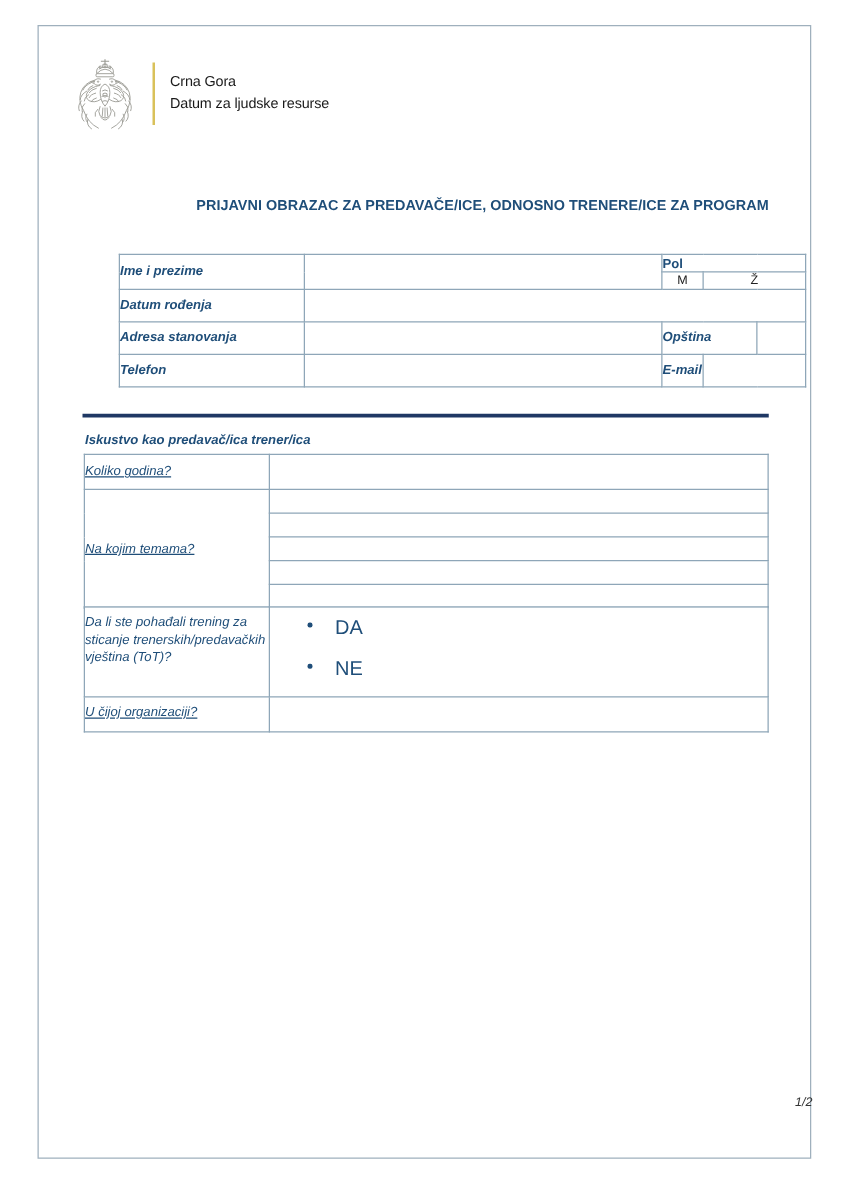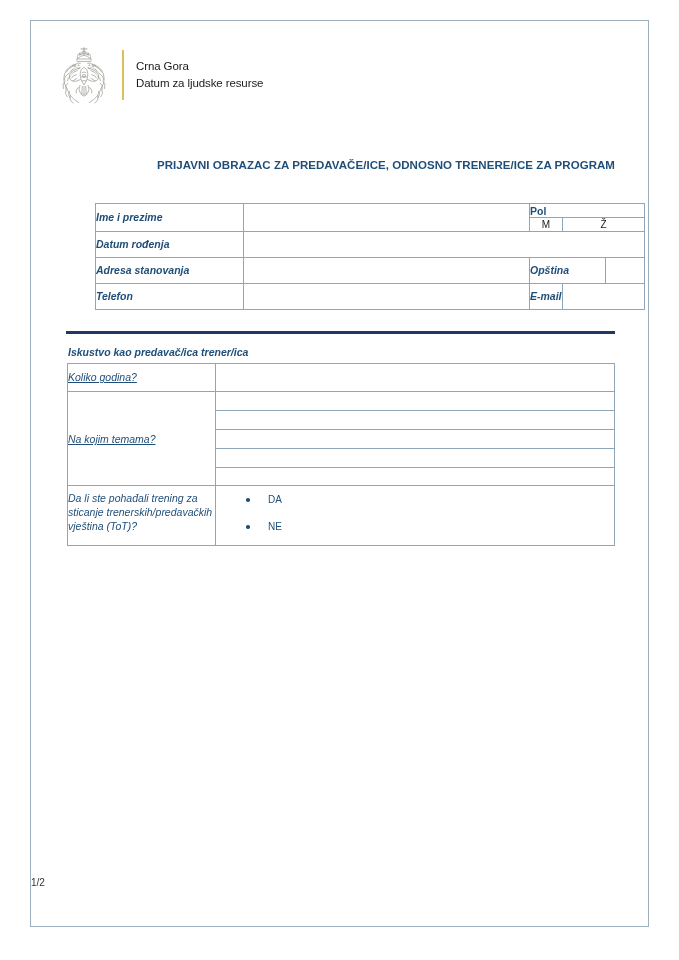--- a/index.html
+++ b/index.html
@@ -165,21 +165,21 @@
     padding-top: 5px;
     font-weight: normal;
   }
   .choice-list {
     margin: 0;
     padding: 9px 0 9px 30px;
     list-style: none;
   }
   .choice-list li {
     color: #1f4e79;
-    font-size: 10px;
+    font-size: 16px;
     line-height: 1;
     padding: 0 0 0 22px;
     margin: 0 0 17px 0;
     position: relative;
   }
   .choice-list li:last-child { margin-bottom: 4px; }
   .choice-list li::before {
     content: "";
     position: absolute;
     left: 0;
@@ -189,23 +189,24 @@
     border-radius: 50%;
     background: #1f4e79;
   }
 
   
   .page-number {
     position: absolute;
     left: 0;
     top: 856px;
     width: 619px;
-    text-align: left;
+    text-align: right;
     font-size: 10px;
     color: #333333;
+    font-style: italic;
   }
 </style>
 </head>
 <body>
 
 <div class="page-frame">
 
   <div class="doc-header">
     <svg class="crest" viewBox="0 0 100 112">
       <g fill="none" stroke="#9a9a93" stroke-width="1.3">
@@ -339,18 +340,22 @@
     <tbody>
       <tr>
         <td class="lbl">Da li ste pohađali trening za sticanje trenerskih/predavačkih vještina (ToT)?</td>
         <td class="val">
           <ul class="choice-list">
             <li>DA</li>
             <li>NE</li>
           </ul>
         </td>
       </tr>
+      <tr>
+        <td class="lbl light" style="height:22px">U čijoj organizaciji?</td>
+        <td class="val" style="height:22px"></td>
+      </tr>
     </tbody>
   </table>
 
   <div class="page-number">1/2</div>
 
 </div>
 
 </body></html>

